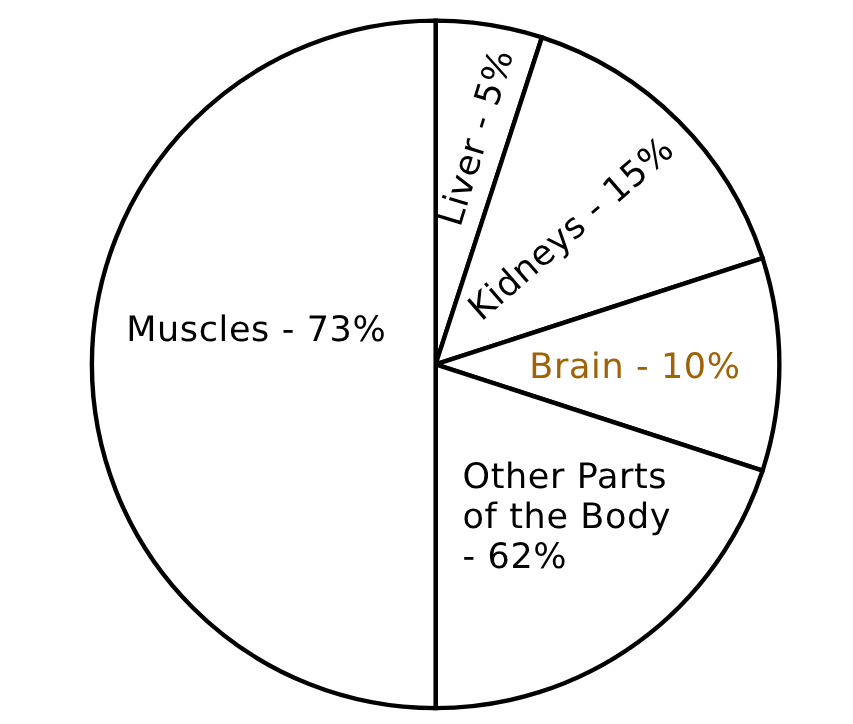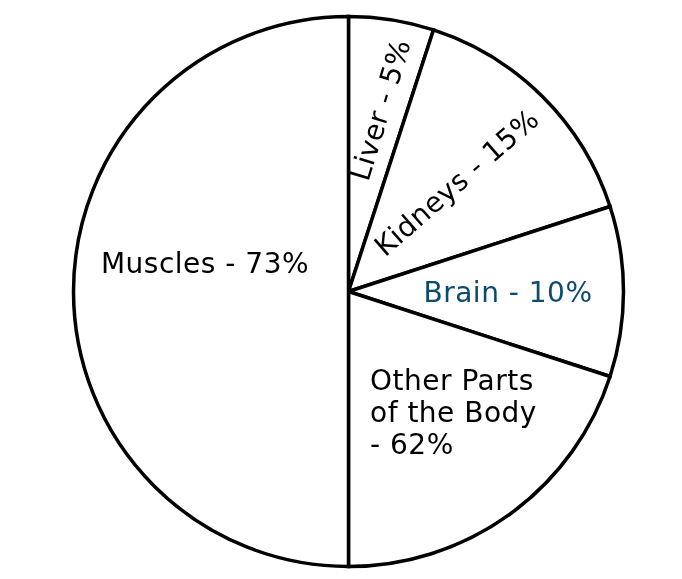--- a/index.html
+++ b/index.html
@@ -37,18 +37,18 @@
 <div class="stage">
   <svg id="pie-svg" width="682" height="579" viewBox="0 0 682 579">
       <path d="M 348.5 291.5 L 348.5 16.5 A 275 275 0 0 1 433.48 29.96 Z" fill="#ffffff" stroke="#000000" stroke-width="3.5"></path>
       <path d="M 348.5 291.5 L 433.48 29.96 A 275 275 0 0 1 610.04 206.52 Z" fill="#ffffff" stroke="#000000" stroke-width="3.5"></path>
       <path d="M 348.5 291.5 L 610.04 206.52 A 275 275 0 0 1 610.04 376.48 Z" fill="#ffffff" stroke="#000000" stroke-width="3.5"></path>
       <path d="M 348.5 291.5 L 610.04 376.48 A 275 275 0 0 1 348.5 566.5 Z" fill="#ffffff" stroke="#000000" stroke-width="3.5"></path>
       <path d="M 348.5 291.5 L 348.5 566.5 A 275 275 0 0 1 348.5 16.5 Z" fill="#ffffff" stroke="#000000" stroke-width="3.5"></path>
     </svg>
   <div class="slice-label" style="left: 381px; top: 110px; color: rgb(0, 0, 0); transform: translate(-50%, -50%) rotate(-73deg);">Liver - 5%</div>
   <div class="slice-label" style="left: 457px; top: 183px; color: rgb(0, 0, 0); transform: translate(-50%, -50%) rotate(-41deg);">Kidneys - 15%</div>
-  <div class="slice-label" style="left: 508px; top: 293px; color: #0c4a6e; transform: translate(-50%, -50%) rotate(0deg);">Brain - 10%</div>
+  <div class="slice-label" style="left: 508px; top: 293px; color: #a16207; transform: translate(-50%, -50%) rotate(0deg);">Brain - 10%</div>
   <div class="slice-label" style="left: 370px; top: 413px; color: rgb(0, 0, 0); transform: translate(0px, -50%) rotate(0deg);">Other Parts
 of the Body
 - 62%</div>
   <div class="slice-label" style="left: 205px; top: 264px; color: rgb(0, 0, 0); transform: translate(-50%, -50%) rotate(0deg);">Muscles - 73%</div>
 </div>
 
 </body></html>

